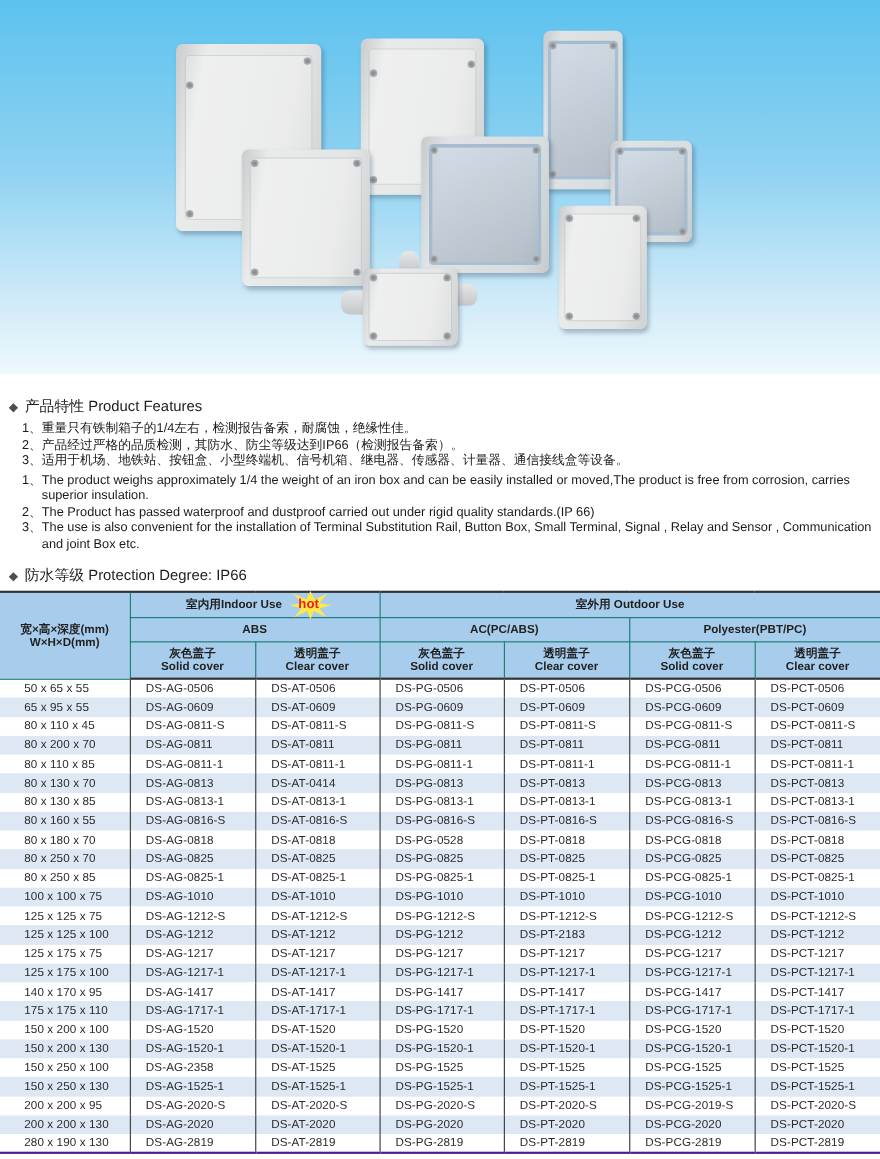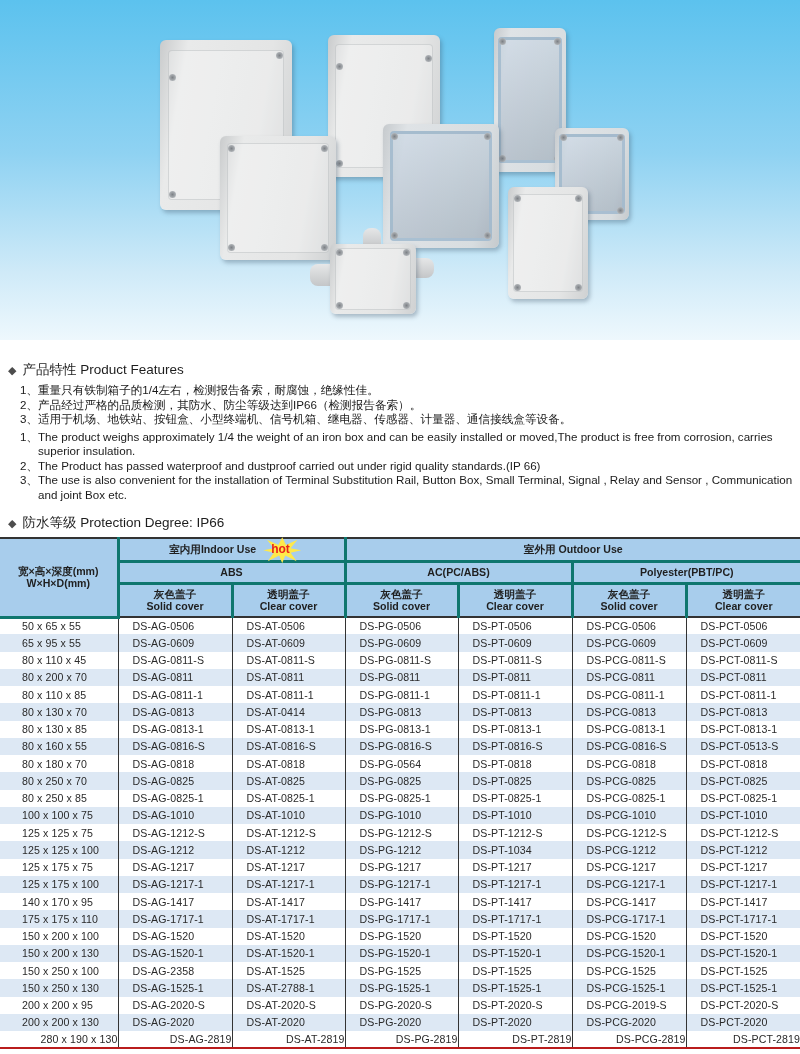--- a/index.html
+++ b/index.html
@@ -55,36 +55,36 @@
   .feat-gap { height: 3px; }
 
   
   .spec-table {
     position: absolute; left: 0; top: 537px; width: 800px;
     border-collapse: collapse; table-layout: fixed;
     font-size: 10.6px; color: #222;
   }
   .spec-table th {
     background: #a8cdec; font-weight: bold; color: #1f1f1f;
-    border: 3px solid #0f766e; text-align: center; padding: 0;
+    border: 1px solid #0f766e; text-align: center; padding: 0;
     font-size: 10.6px; line-height: 12px;
   }
   .spec-table thead tr.r1 th { height: 23px; border-top: 2px solid #333; }
   .spec-table thead tr.r2 th { height: 22px; }
   .spec-table thead tr.r3 th { height: 34px; border-bottom: 2px solid #333; }
   .spec-table th.dims { border-left: none; }
   .spec-table th.last, .spec-table td.last { border-right: none; }
   .spec-table td {
     height: 17.25px; padding: 0 0 0 14px; white-space: nowrap;
     border-left: 1.5px solid #333; border-right: 1.5px solid #333;
     letter-spacing: 0.1px; color: #2a2a2a;
   }
   .spec-table td.dims { padding-left: 22px; border-left: none; }
   .spec-table tbody tr:nth-child(even) td { background: #dde8f4; }
-  .spec-table tbody tr:last-child td { border-bottom: 2px solid #b91c1c; text-align: right; }
+  .spec-table tbody tr:last-child td { border-bottom: 2px solid #4c1d95; }
   .hot {
     display: inline-block; position: relative; margin-left: 8px;
     color: #e8231a; font-weight: bold; font-size: 12px; padding: 0 4px;
   }
   .hot::before {
     content: ""; position: absolute; left: -4px; top: -6px; width: 38px; height: 26px;
     background: #ffe94a; z-index: -1;
     clip-path: polygon(50% 0%, 60% 30%, 90% 10%, 72% 42%, 100% 50%, 72% 60%, 88% 92%, 58% 70%, 50% 100%, 42% 70%, 12% 92%, 28% 60%, 0% 50%, 28% 42%, 10% 10%, 40% 30%);
   }
   .hot-wrap { position: relative; z-index: 0; }
@@ -317,27 +317,27 @@
         <td>DS-PCG-0813-1</td>
         <td class="last">DS-PCT-0813-1</td>
       </tr>
       <tr>
         <td class="dims">80 x 160 x 55</td>
         <td>DS-AG-0816-S</td>
         <td>DS-AT-0816-S</td>
         <td>DS-PG-0816-S</td>
         <td>DS-PT-0816-S</td>
         <td>DS-PCG-0816-S</td>
-        <td class="last">DS-PCT-0513-S</td>
+        <td class="last">DS-PCT-0816-S</td>
       </tr>
       <tr>
         <td class="dims">80 x 180 x 70</td>
         <td>DS-AG-0818</td>
         <td>DS-AT-0818</td>
-        <td>DS-PG-0564</td>
+        <td>DS-PG-0528</td>
         <td>DS-PT-0818</td>
         <td>DS-PCG-0818</td>
         <td class="last">DS-PCT-0818</td>
       </tr>
       <tr>
         <td class="dims">80 x 250 x 70</td>
         <td>DS-AG-0825</td>
         <td>DS-AT-0825</td>
         <td>DS-PG-0825</td>
         <td>DS-PT-0825</td>
@@ -369,21 +369,21 @@
         <td>DS-PG-1212-S</td>
         <td>DS-PT-1212-S</td>
         <td>DS-PCG-1212-S</td>
         <td class="last">DS-PCT-1212-S</td>
       </tr>
       <tr>
         <td class="dims">125 x 125 x 100</td>
         <td>DS-AG-1212</td>
         <td>DS-AT-1212</td>
         <td>DS-PG-1212</td>
-        <td>DS-PT-1034</td>
+        <td>DS-PT-2183</td>
         <td>DS-PCG-1212</td>
         <td class="last">DS-PCT-1212</td>
       </tr>
       <tr>
         <td class="dims">125 x 175 x 75</td>
         <td>DS-AG-1217</td>
         <td>DS-AT-1217</td>
         <td>DS-PG-1217</td>
         <td>DS-PT-1217</td>
         <td>DS-PCG-1217</td>
@@ -439,21 +439,21 @@
         <td>DS-AG-2358</td>
         <td>DS-AT-1525</td>
         <td>DS-PG-1525</td>
         <td>DS-PT-1525</td>
         <td>DS-PCG-1525</td>
         <td class="last">DS-PCT-1525</td>
       </tr>
       <tr>
         <td class="dims">150 x 250 x 130</td>
         <td>DS-AG-1525-1</td>
-        <td>DS-AT-2788-1</td>
+        <td>DS-AT-1525-1</td>
         <td>DS-PG-1525-1</td>
         <td>DS-PT-1525-1</td>
         <td>DS-PCG-1525-1</td>
         <td class="last">DS-PCT-1525-1</td>
       </tr>
       <tr>
         <td class="dims">200 x 200 x 95</td>
         <td>DS-AG-2020-S</td>
         <td>DS-AT-2020-S</td>
         <td>DS-PG-2020-S</td>

